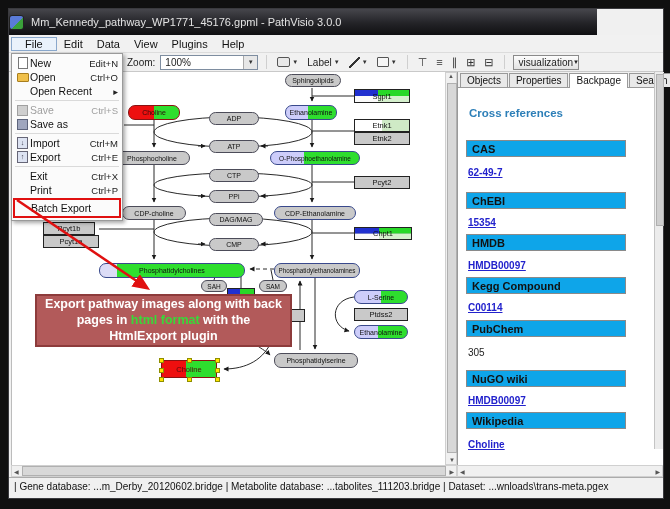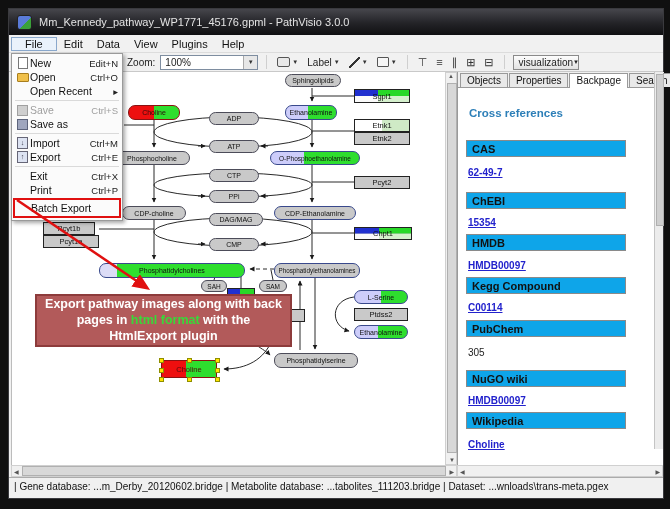--- a/index.html
+++ b/index.html
@@ -1,22 +1,22 @@
 <!DOCTYPE html>
 <html><head>
 <meta charset="utf-8">
 <style>
   html,body{margin:0;padding:0;background:#101010;width:670px;height:509px;overflow:hidden;
     font-family:"Liberation Sans",sans-serif;}
   .window{position:absolute;left:8px;top:8px;width:654px;height:489px;background:#f0f0f0;
     border:1px solid #3a3a3e;box-sizing:content-box;overflow:visible;}
   
-  .titlebar{position:absolute;left:0;top:0;width:654px;height:26px;
+  .titlebar{position:absolute;left:0;top:0;width:588px;height:26px;
     background:linear-gradient(#46464c,#232327 55%,#101012);display:flex;align-items:center;
-    padding-left:8px;box-sizing:border-box;color:#e3e3e3;font-size:11px;gap:7px;}
+    box-sizing:border-box;color:#e3e3e3;font-size:11px;gap:7px;}
   .appicon{width:13px;height:13px;border-radius:3px;background:linear-gradient(135deg,#5a7bd8 0 55%,#3aa13a 55%);
     border:1px solid #222;}
   
   .menubar{position:absolute;left:0;top:26px;width:654px;height:18px;background:#f1f1f1;
     border-bottom:1px solid #dcdcdc;display:flex;align-items:center;font-size:11px;padding-left:2px;box-sizing:border-box;}
   .mitem{padding:1px 7px;color:#111;}
   .mitem.open{border:1px solid #8aa8cc;background:#eaf2fb;padding:0 13px;}
   
   .toolbar{position:absolute;left:0;top:44px;width:654px;height:19px;background:#f1f1f1;
     border-bottom:1px solid #c9c9c9;display:flex;align-items:center;font-size:10px;

